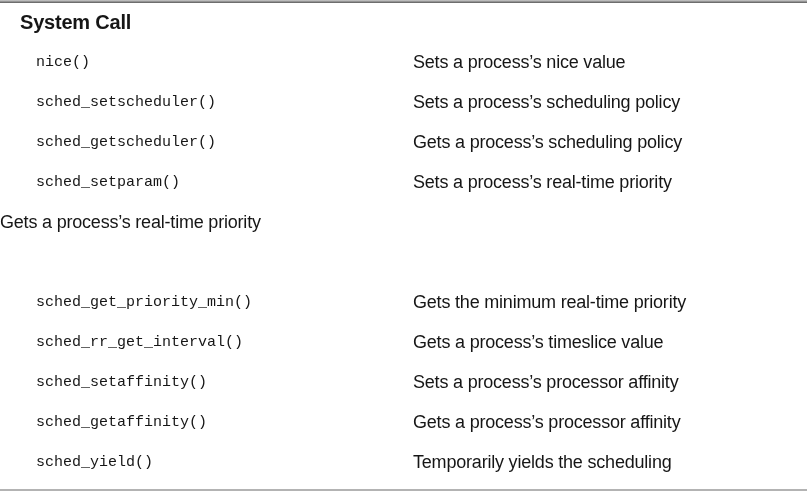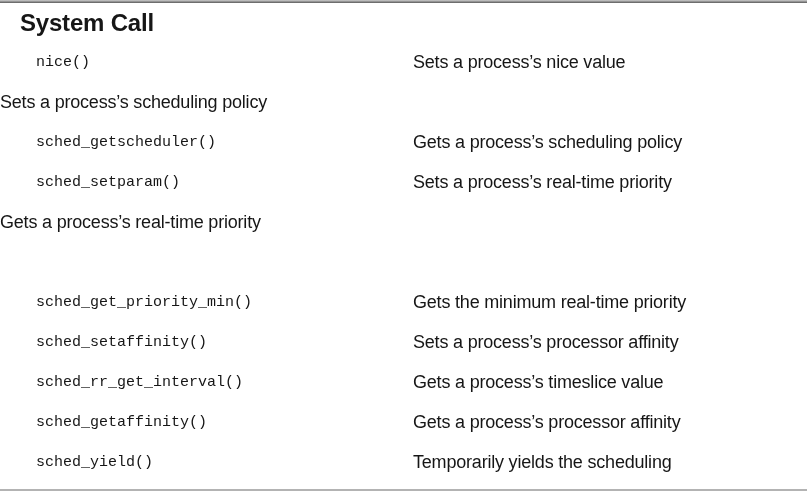--- a/index.html
+++ b/index.html
@@ -45,21 +45,21 @@
   .col1 {
     width: 413px;
     padding-left: 20px;
     flex: 0 0 413px;
   }
   .col2 {
     flex: 1;
   }
   .header-cell {
     font-weight: bold;
-    font-size: 24px;
+    font-size: 20px;
     letter-spacing: -0.2px;
   }
   .mono {
     font-family: "Liberation Mono", "DejaVu Sans Mono", monospace;
     font-size: 15px;
     padding-left: 36px;
   }
   .desc {
     font-size: 18px;
     letter-spacing: -0.2px;
@@ -75,20 +75,21 @@
     <div class="cell col1 header-cell">System Call</div>
   </div>
 
   <div id="rows">
   <div class="row">
     <div class="cell col1 mono">nice()</div>
     <div class="cell col2 desc">Sets a process’s nice value</div>
   </div>
 
   <div class="row">
+    <div class="cell col1 mono">sched_setscheduler()</div>
     <div class="cell col2 desc">Sets a process’s scheduling policy</div>
   </div>
 
   <div class="row">
     <div class="cell col1 mono">sched_getscheduler()</div>
     <div class="cell col2 desc">Gets a process’s scheduling policy</div>
   </div>
 
   <div class="row">
     <div class="cell col1 mono">sched_setparam()</div>
@@ -101,27 +102,27 @@
 
   <div class="row">
   </div>
 
   <div class="row">
     <div class="cell col1 mono">sched_get_priority_min()</div>
     <div class="cell col2 desc">Gets the minimum real-time priority</div>
   </div>
 
   <div class="row">
-    <div class="cell col1 mono">sched_setaffinity()</div>
-    <div class="cell col2 desc">Sets a process’s processor affinity</div>
+    <div class="cell col1 mono">sched_rr_get_interval()</div>
+    <div class="cell col2 desc">Gets a process’s timeslice value</div>
   </div>
 
   <div class="row">
-    <div class="cell col1 mono">sched_rr_get_interval()</div>
-    <div class="cell col2 desc">Gets a process’s timeslice value</div>
+    <div class="cell col1 mono">sched_setaffinity()</div>
+    <div class="cell col2 desc">Sets a process’s processor affinity</div>
   </div>
 
   <div class="row">
     <div class="cell col1 mono">sched_getaffinity()</div>
     <div class="cell col2 desc">Gets a process’s processor affinity</div>
   </div>
 
   <div class="row">
     <div class="cell col1 mono">sched_yield()</div>
     <div class="cell col2 desc">Temporarily yields the scheduling</div>

